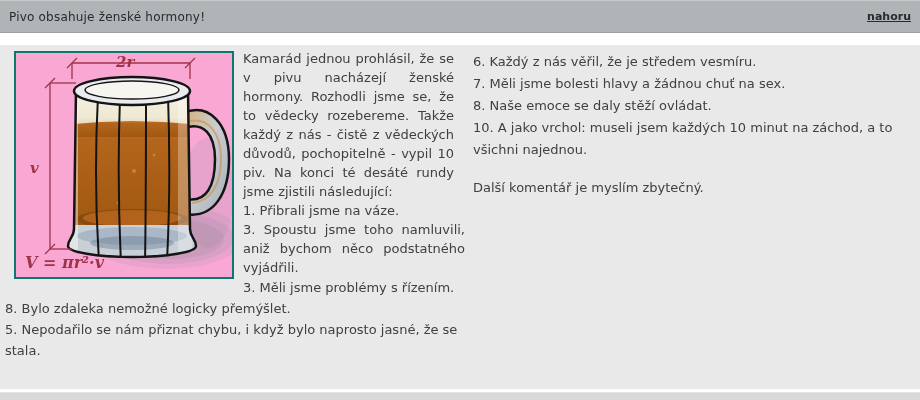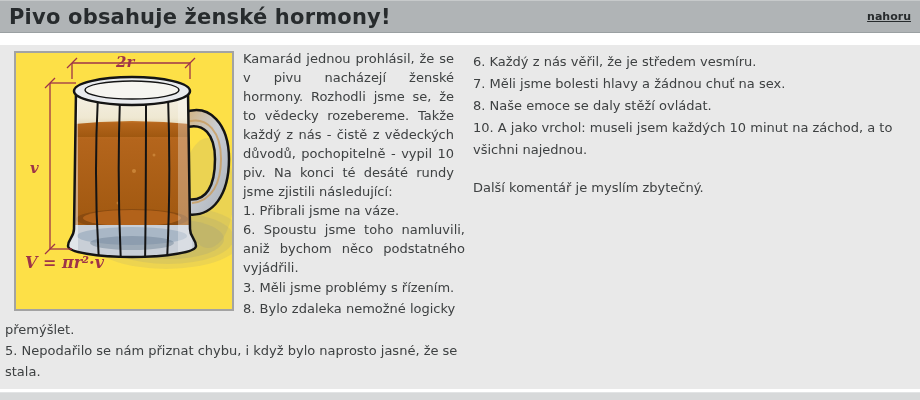--- a/index.html
+++ b/index.html
@@ -8,35 +8,35 @@
     width:920px; height:400px; overflow:hidden; background:#ffffff;
     font-family:"DejaVu Sans","Liberation Sans",sans-serif;
   }
   
   .header {
     height:33px; background:#b0b4b6;
     border-top:1px solid #c7cacb; border-bottom:1px solid #9aa0a2;
     display:flex; align-items:center; justify-content:space-between;
     padding:0 9px;
   }
-  .title { font-size:21px; font-weight:bold; color:#272b2d; letter-spacing:.2px; }
+  .title { font-size:12px; font-weight:normal; color:#272b2d; letter-spacing:.2px; }
   .nav-link { font-size:11px; font-weight:bold; color:#272b2d; text-decoration:underline; cursor:pointer; }
   .gap-top { height:12px; background:#ffffff; }
   
   .content {
     height:344px; background:#e9e9e9; padding:0 4px 0 5px;
     display:flex; align-items:flex-start;
     color:#3e4142; font-size:13px;
   }
   .col-left { width:462px; }
   .col-right { flex:1; padding:6px 2px 0 6px; line-height:22px; }
   
   .figure-frame {
-    float:left; width:220px; height:260px;
-    border:2px solid #a3a3a3; background:#fde047;
+    float:left; width:220px; height:228px;
+    border:2px solid #0f766e; background:#f9a8d4;
     margin:6px 9px 6px 9px;
   }
   .figure-frame svg { display:block; }
   
   .intro { margin:4px 11px 0 0; text-align:justify; line-height:19px; padding-right:2px; }
   .obs-top { text-align:justify; line-height:19px; padding-right:2px; }
   .obs-bottom { line-height:21px; }
   .conclusion { margin:16px 0 0 0; }
   
   .gap-bottom { height:3px; background:#ffffff; }
@@ -138,21 +138,21 @@
           </g>
           <text class="ann" x="100" y="14" font-size="15" font-weight="bold">2r</text>
           <text class="ann" x="14" y="120" font-size="15" font-weight="bold">v</text>
           <text class="ann" x="9" y="215" font-size="16" font-weight="bold">V = πr²·v</text>
         </svg>
       </div>
 
       <p class="intro">Kamarád jednou prohlásil, že se v pivu nacházejí ženské hormony. Rozhodli jsme se, že to vědecky rozebereme. Takže každý z nás - čistě z vědeckých důvodů, pochopitelně - vypil 10 piv. Na konci té desáté rundy jsme zjistili následující:</p>
       <div class="obs-top">
         <div>1. Přibrali jsme na váze.</div>
-        <div>6. Spoustu jsme toho namluvili, aniž bychom něco podstatného vyjádřili.</div>
+        <div>3. Spoustu jsme toho namluvili, aniž bychom něco podstatného vyjádřili.</div>
       </div>
 
       <div class="obs-bottom">
         <div>3. Měli jsme problémy s řízením.</div>
         <div>8. Bylo zdaleka nemožné logicky přemýšlet.</div>
         <div>5. Nepodařilo se nám přiznat chybu, i když bylo naprosto jasné, že se stala.</div>
       </div>
     </div>
 
     <div class="col-right">

